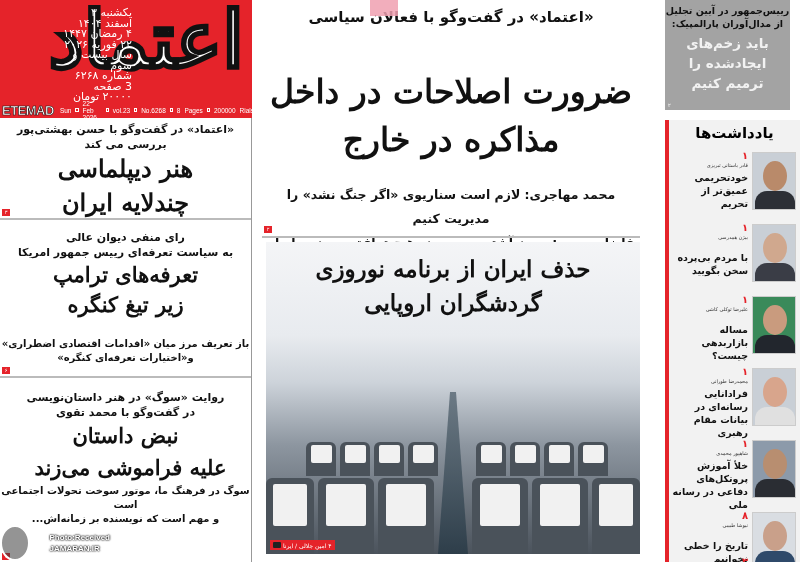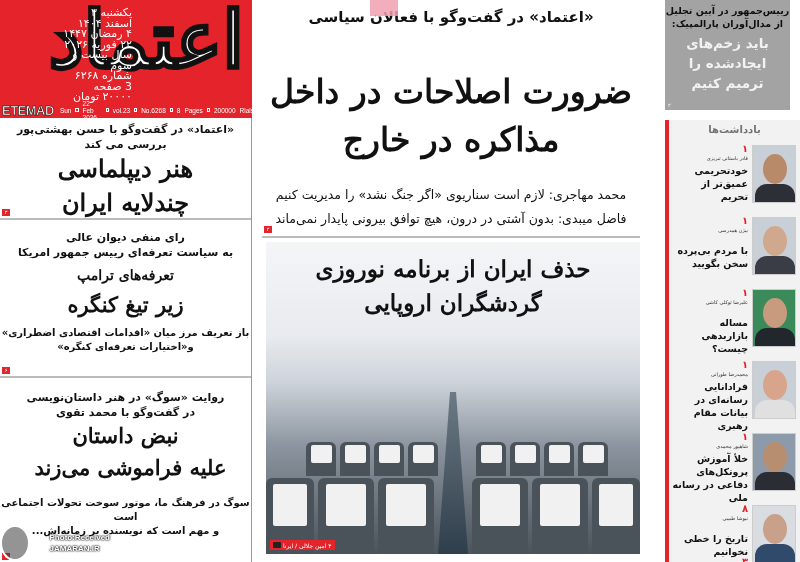--- a/index.html
+++ b/index.html
@@ -22,42 +22,42 @@
   .kicker { font-size: 11px; font-weight: bold; line-height: 15px; }
   .headline-xl { font-family: "DejaVu Serif", serif; font-weight: bold; font-size: 24px; line-height: 34px; }
   .deck { font-size: 10px; font-weight: bold; line-height: 14px; }
   .page-tag { position: absolute; left: 2px; bottom: 2px; width: 8px; height: 7px; background: #e5232a; color: #fff; font-size: 5px; text-align: center; line-height: 7px; }
 
   
   .lead-top { position: absolute; left: 262px; top: 0; width: 378px; height: 62px; direction: rtl; text-align: center; }
   .lead-kicker { font-size: 15px; font-weight: bold; line-height: 22px; padding-top: 6px; }
   .pink-flag { position: absolute; left: 108px; top: 0; width: 28px; height: 16px; background: #f0a0b0; opacity: .85; }
   .lead-title { position: absolute; left: 262px; top: 68px; width: 378px; direction: rtl; text-align: center; font-family: "DejaVu Serif", serif; font-weight: bold; font-size: 33px; line-height: 48px; }
-  .lead-sub { position: absolute; left: 262px; top: 183px; width: 378px; direction: rtl; text-align: center; font-size: 12.5px; font-weight: normal; line-height: 24px; }
+  .lead-sub { position: absolute; left: 262px; top: 183px; width: 378px; direction: rtl; text-align: center; font-size: 12.5px; font-weight: bold; line-height: 24px; }
   .lead-divider { position: absolute; left: 262px; top: 236px; width: 378px; height: 2px; background: #bbb; }
 
   
   .photo { position: absolute; left: 266px; top: 242px; width: 374px; height: 312px; overflow: hidden;
     background: linear-gradient(180deg, #f4f5f7 0%, #e8ebef 30%, #cdd3da 45%, #8d96a0 65%, #4b535c 100%); }
   .photo-title { position: absolute; top: 10px; left: 0; width: 100%; direction: rtl; text-align: center; font-family: "DejaVu Serif", serif; font-weight: bold; font-size: 23px; line-height: 34px; color: #111; }
   .aisle { position: absolute; left: 172px; top: 150px; width: 30px; height: 162px; background: linear-gradient(180deg, #6c7a85, #2e3e4a); clip-path: polygon(40% 0, 60% 0, 100% 100%, 0 100%); }
   .seat-row { position: absolute; display: flex; gap: 4px; }
   .seat { background: #4a525a; border-radius: 6px 6px 0 0; position: relative; }
   .seat::after { content: ""; position: absolute; left: 15%; top: 8%; width: 70%; height: 55%; background: #f1f1f1; border-radius: 2px; }
   .credit { position: absolute; left: 4px; bottom: 4px; height: 10px; display: flex; align-items: center; gap: 2px; background: #e5232a; color: #fff; font-size: 6px; padding: 0 3px; direction: rtl; }
   .cam { display: inline-block; width: 8px; height: 6px; background: #222; border-radius: 1px; }
 
   
   .sidebar-box { position: absolute; left: 665px; top: 0; width: 125px; height: 110px; background: #a3a3a3; direction: rtl; text-align: center; padding-top: 4px; }
   .sb-kicker { font-size: 9.5px; font-weight: bold; line-height: 13px; color: #111; }
   .sb-title { font-size: 13.5px; font-weight: bold; line-height: 20px; color: #f2f2f2; margin-top: 3px; }
   .sb-page { position: absolute; left: 3px; bottom: 2px; font-size: 5px; color: #fff; }
 
   .notes { position: absolute; left: 665px; top: 120px; width: 135px; height: 442px; border-left: 4px solid #e5232a; background: #f2f2f2; }
-  .notes-header { direction: rtl; text-align: center; color: #737373; font-weight: bold; font-size: 10px; padding: 4px 0 6px; }
+  .notes-header { direction: rtl; text-align: center; color: #000000; font-weight: bold; font-size: 15px; padding: 4px 0 6px; }
   .note { position: relative; height: 72px; }
   .note-portrait { position: absolute; right: 4px; top: 4px; width: 44px; height: 58px; border: 1px solid #ccc; overflow: hidden; background: #c9cfd6; }
   .head { position: absolute; left: 10px; top: 8px; width: 24px; height: 30px; border-radius: 50%; background: #c89a80; }
   .torso { position: absolute; left: 2px; top: 38px; width: 40px; height: 24px; border-radius: 12px 12px 0 0; background: #2c2f36; }
   .note-text { position: absolute; right: 52px; top: 2px; width: 76px; direction: rtl; text-align: right; }
   .note-num { color: #e5232a; font-weight: bold; font-size: 10px; line-height: 11px; }
   .note-author { font-size: 5px; color: #333; line-height: 8px; }
   .note-title { font-size: 9.5px; font-weight: bold; line-height: 13px; margin-top: 2px; }
 
   
@@ -102,32 +102,32 @@
 <div class="left-col">
   <div class="story" style="height:102px; padding-top:4px;">
     <div class="kicker">«اعتماد» در گفت‌وگو با حسن بهشتی‌پور بررسی می کند</div>
     <div class="headline-xl">هنر دیپلماسی</div>
     <div class="headline-xl">چندلایه ایران</div>
     <span class="page-tag">۳</span>
   </div>
   <div class="story" style="height:158px; padding-top:10px;">
     <div class="kicker">رای منفی دیوان عالی</div>
     <div class="kicker">به سیاست تعرفه‌ای رییس جمهور امریکا</div>
-    <div class="headline-xl" style="font-size:14px;line-height:30px;text-align:center;">تعرفه‌های ترامپ</div>
+    <div class="headline-xl" style="font-size:21px;line-height:30px;text-align:center;">تعرفه‌های ترامپ</div>
     <div class="headline-xl" style="font-size:21px;line-height:30px;">زیر تیغ کنگره</div>
-    <div class="deck" style="margin-top:6px;">باز تعریف مرز میان «اقدامات اقتصادی اضطراری»</div>
+    <div class="deck" style="margin-top:17px;">باز تعریف مرز میان «اقدامات اقتصادی اضطراری»</div>
     <div class="deck">و«اختیارات تعرفه‌ای کنگره»</div>
     <span class="page-tag">۶</span>
   </div>
   <div class="story" style="height:184px; padding-top:12px; border-bottom:none;">
     <div class="kicker">روایت «سوگ» در هنر داستان‌نویسی</div>
     <div class="kicker">در گفت‌وگو با محمد تقوی</div>
     <div class="headline-xl" style="font-size:21px;line-height:32px;">نبض داستان</div>
     <div class="headline-xl" style="font-size:21px;line-height:32px;margin-left:10px;">علیه فراموشی می‌زند</div>
-    <div class="deck" style="margin-top:12px;">سوگ در فرهنگ ما، موتور سوخت تحولات اجتماعی است</div>
+    <div class="deck" style="margin-top:0;">سوگ در فرهنگ ما، موتور سوخت تحولات اجتماعی است</div>
     <div class="deck">و مهم است که نویسنده بر زمانه‌اش...</div>
     <span class="page-tag">۷</span>
   </div>
 </div>
 
 <div class="lead-top">
   <span class="pink-flag"></span>
   <div class="lead-kicker">«اعتماد» در گفت‌وگو با فعالان سیاسی</div>
 </div>
 <div class="lead-title">

